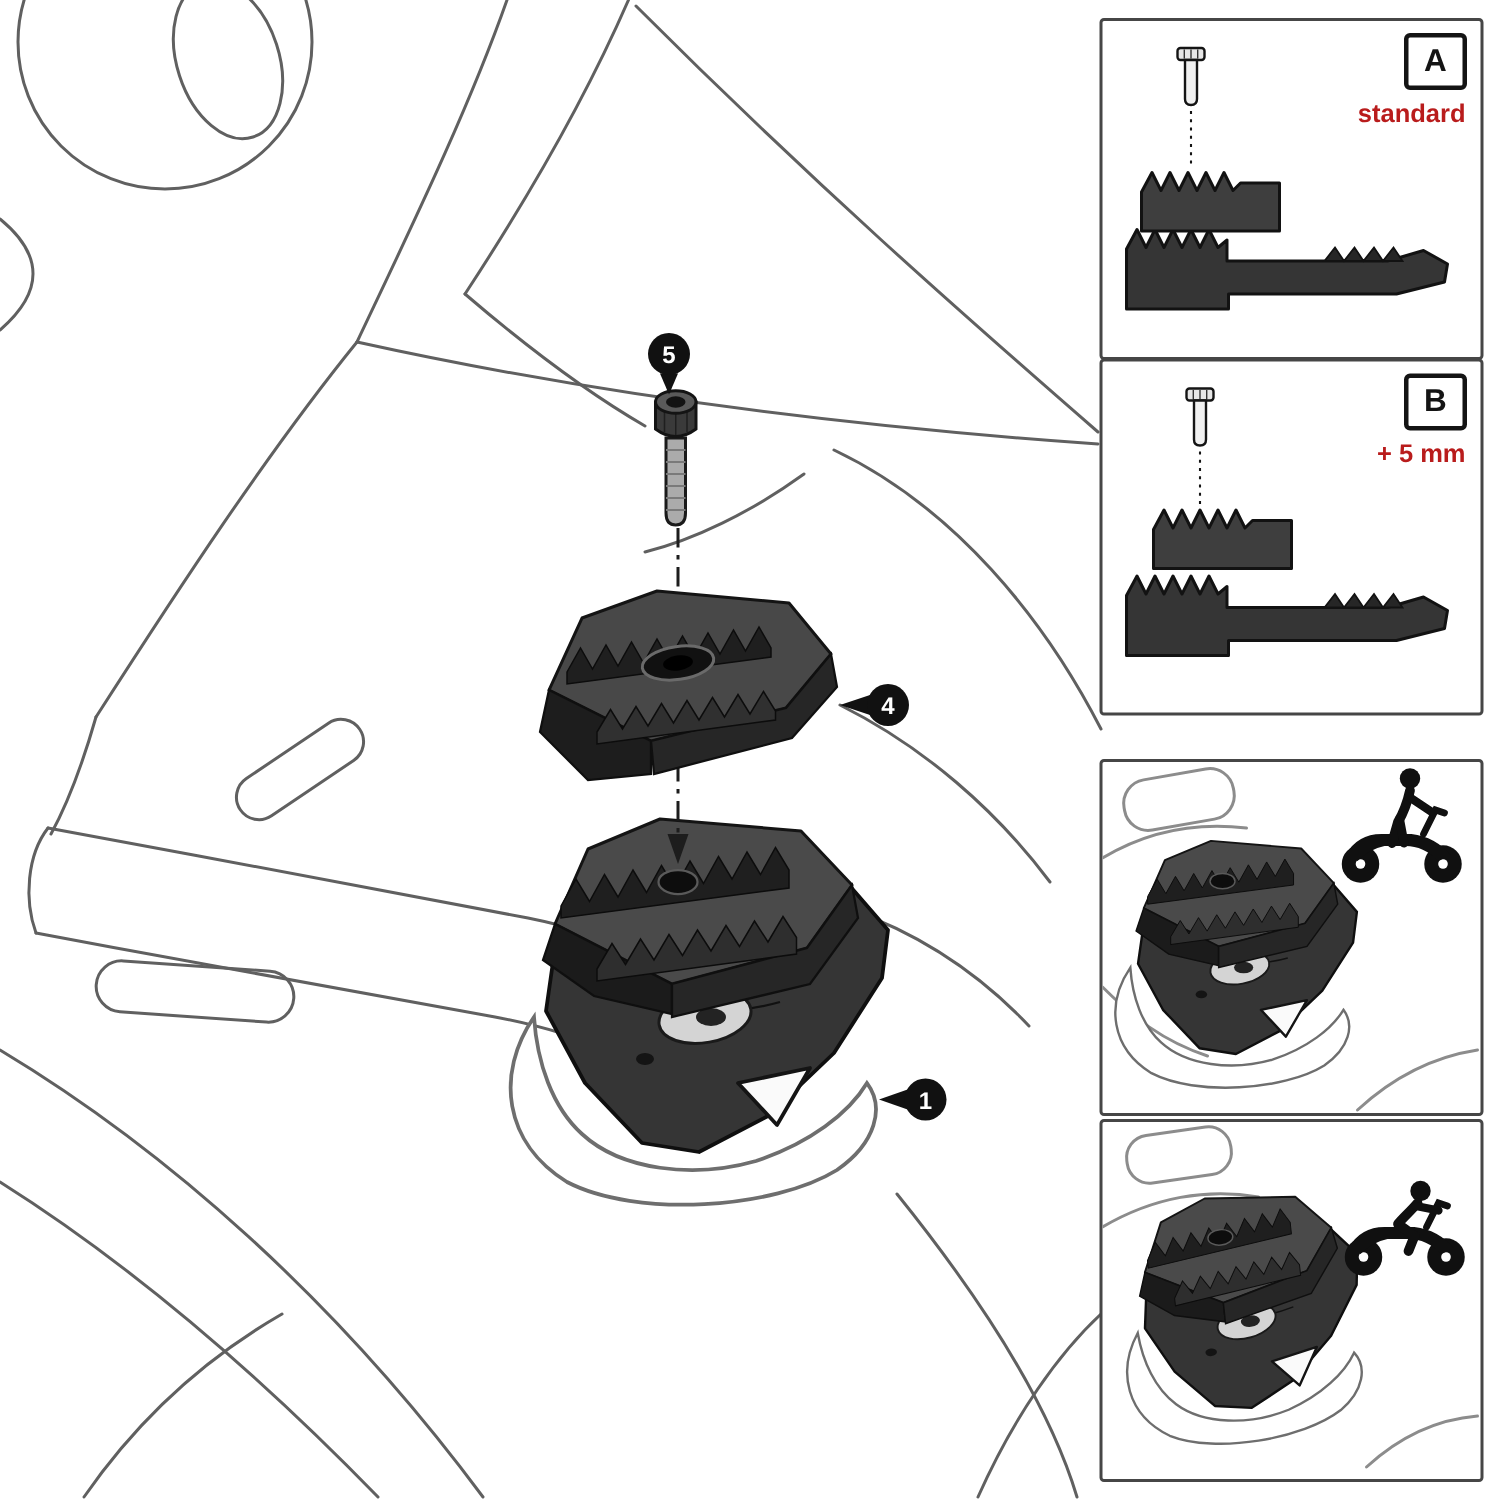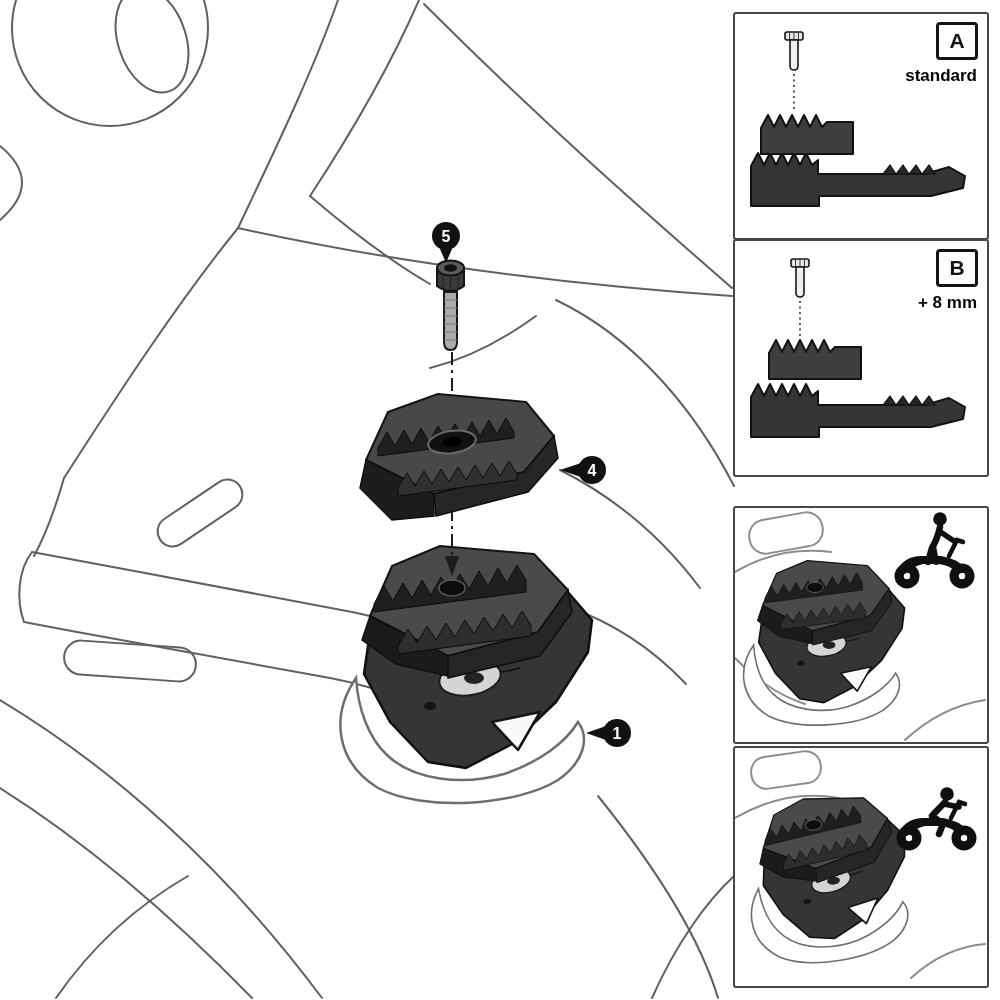--- a/index.html
+++ b/index.html
@@ -18,21 +18,21 @@
   #panel-d{top:746px;height:242px;}
   .panel svg{position:absolute;left:0;top:0;width:100%;height:100%;}
   .opt-box{
     position:absolute;top:8px;right:9px;width:36px;height:32px;
     border:3px solid #141414;border-radius:4px;background:#fff;
     display:flex;align-items:center;justify-content:center;
     font-weight:bold;font-size:21px;color:#141414;z-index:2;
   }
   .opt-caption{
     position:absolute;top:52px;right:10px;font-weight:bold;
-    font-size:17px;color:#000000;z-index:2;white-space:pre;
+    font-size:17px;color:#b91c1c;z-index:2;white-space:pre;
   }
   .callout-num{font:bold 16px "Liberation Sans", sans-serif;fill:#ffffff;}
   .frame-line{stroke:#606060;stroke-width:2;fill:none;stroke-linecap:round;}
   .ctx-line{stroke:#8c8c8c;stroke-width:2;fill:none;stroke-linecap:round;}
 </style>
 </head>
 <body>
 
 <div class="stage">
 
@@ -174,21 +174,21 @@
         <use href="#rack-lower"></use>
         <use href="#rack-upper"></use>
       </g>
     </svg>
   </div>
 
   <div class="panel" id="panel-b">
     <div class="opt-box">
       <span>B</span>
     </div>
-    <div class="opt-caption">+ 8 mm</div>
+    <div class="opt-caption">+ 5 mm</div>
     <svg viewBox="0 0 252 234">
       <g transform="translate(0,10)">
         <use href="#rack-screw" transform="translate(56,8)"></use>
         <use href="#rack-lower"></use>
         <use href="#rack-upper" transform="translate(8,-6)"></use>
       </g>
     </svg>
   </div>
 
   <div class="panel" id="panel-c">

